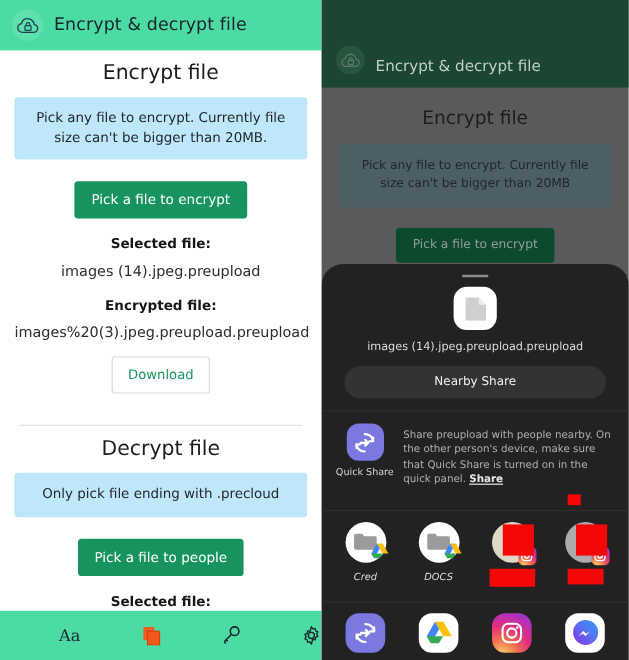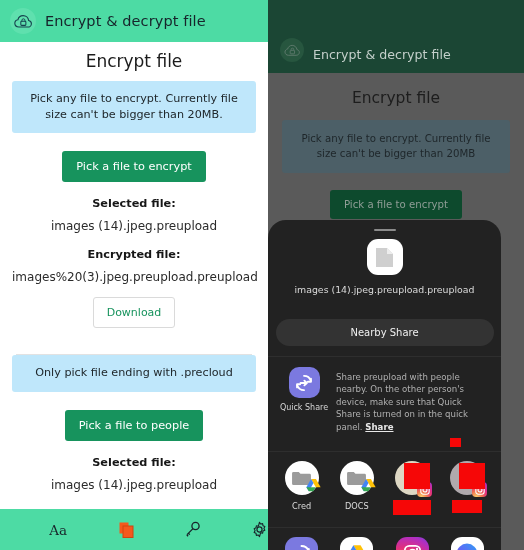--- a/index.html
+++ b/index.html
@@ -100,39 +100,39 @@
     display:block;margin:17px auto 0;
     background:#0d4a2d;color:#8f9d96;border:0;border-radius:3px;
     font-size:10.2px;font-family:inherit;padding:9px 14px;cursor:pointer;
   }
   .r-label-strong{
     text-align:center;font-size:10.3px;color:#161616;font-weight:700;margin-top:15px;
   }
 
   
   .sheet{
-    position:absolute;left:0;bottom:0;width:233px;height:330px;
+    position:absolute;left:0;bottom:0;width:256px;height:330px;
     background:#222222;border-radius:18px 18px 0 0;overflow:hidden;
   }
   .sheet-handle{
     width:22px;height:2px;background:#8b8b8b;border-radius:2px;
     margin:9px auto 0;
   }
   .file-preview{
     display:flex;flex-direction:column;align-items:center;margin-top:8px;
   }
   .file-icon-box{
     width:36px;height:36px;border-radius:11px;background:#ffffff;
     display:flex;align-items:center;justify-content:center;
   }
   .file-name{
     font-size:9.4px;color:#dadada;margin-top:9px;text-align:center;
   }
   .nearby-btn{
-    display:block;width:218px;margin:24px auto 0;
+    display:block;width:218px;margin:10px auto 0;
     background:#333333;color:#f0f0f0;border:0;border-radius:16px;
     font-size:10px;font-family:inherit;padding:8px 0;cursor:pointer;
   }
   .sheet-sep{height:1px;background:#2e2e2e;margin-top:10px;}
   .promo{
     display:flex;gap:10px;padding:10px 12px 0 14px;position:relative;
   }
   .promo-left{display:flex;flex-direction:column;align-items:center;width:44px;flex:0 0 44px;}
   .squircle{
     width:31px;height:31px;border-radius:10px;
@@ -146,21 +146,21 @@
   .redact{background:#f60707;display:inline-block;}
   .promo-badge{position:absolute;right:40px;bottom:-14px;width:11px;height:9px;}
 
   .direct-row,.app-row{
     display:flex;justify-content:space-around;align-items:flex-start;
     padding:9px 6px 0;
   }
   .tile{
     width:56px;display:flex;flex-direction:column;align-items:center;position:relative;
   }
-  .tile-label{font-size:8.2px;color:#dcdcdc;margin-top:6px;text-align:center;line-height:1.25;}
+  .tile-label{font-size:8.2px;color:#dcdcdc;margin-top:6px;text-align:center;line-height:1.25;font-style:italic;}
   .tile-sub{font-size:8px;color:#a9a9a9;text-align:center;line-height:1.25;}
   .circ{
     width:34px;height:34px;border-radius:50%;
     display:flex;align-items:center;justify-content:center;position:relative;overflow:visible;
   }
   .drive-badge{position:absolute;right:-2px;bottom:-1px;}
   .ig-badge{position:absolute;right:-3px;bottom:-2px;width:15px;height:15px;border-radius:4px;
     background:radial-gradient(circle at 28% 100%,#fdd36b 0%,#f0704f 32%,#e22f7c 58%,#b32ec0 90%);
     display:flex;align-items:center;justify-content:center;}
   .avatar-a{background:#ded8c4;}
@@ -198,20 +198,21 @@
       <div class="label-strong">Selected file:</div>
       <div class="label-value">images (14).jpeg.preupload</div>
 
       <div class="label-strong">Encrypted file:</div>
       <div class="label-value">images%20(3).jpeg.preupload.preupload</div>
 
       <button class="btn-outline">Download</button>
 
       <div class="divider"></div>
 
+      <div class="section-title">Decrypt file</div>
 
       <div class="info-box">Only pick file ending with .precloud</div>
 
       <button class="btn-primary">Pick a file to people</button>
 
       <div class="label-strong">Selected file:</div>
       <div class="label-value">images (14).jpeg.preupload</div>
     </div>
 
     <div class="bottombar">

